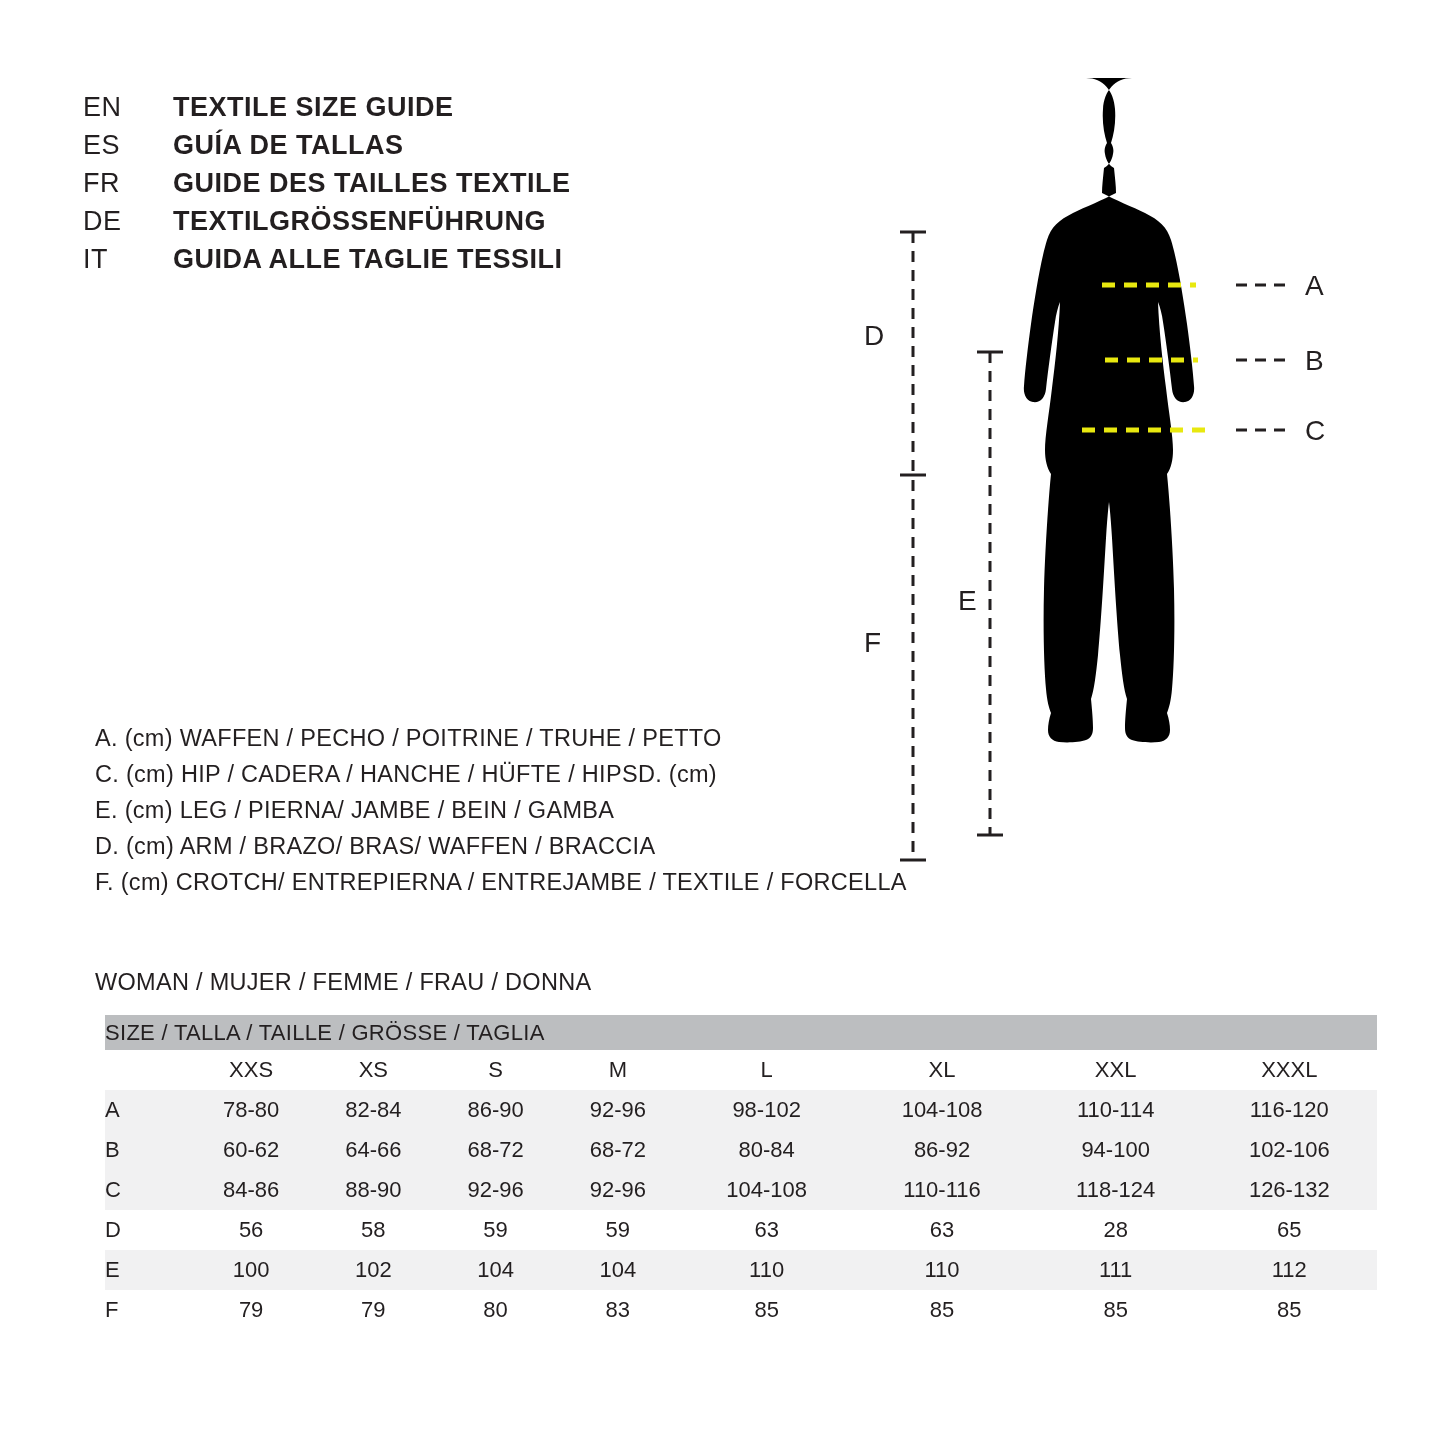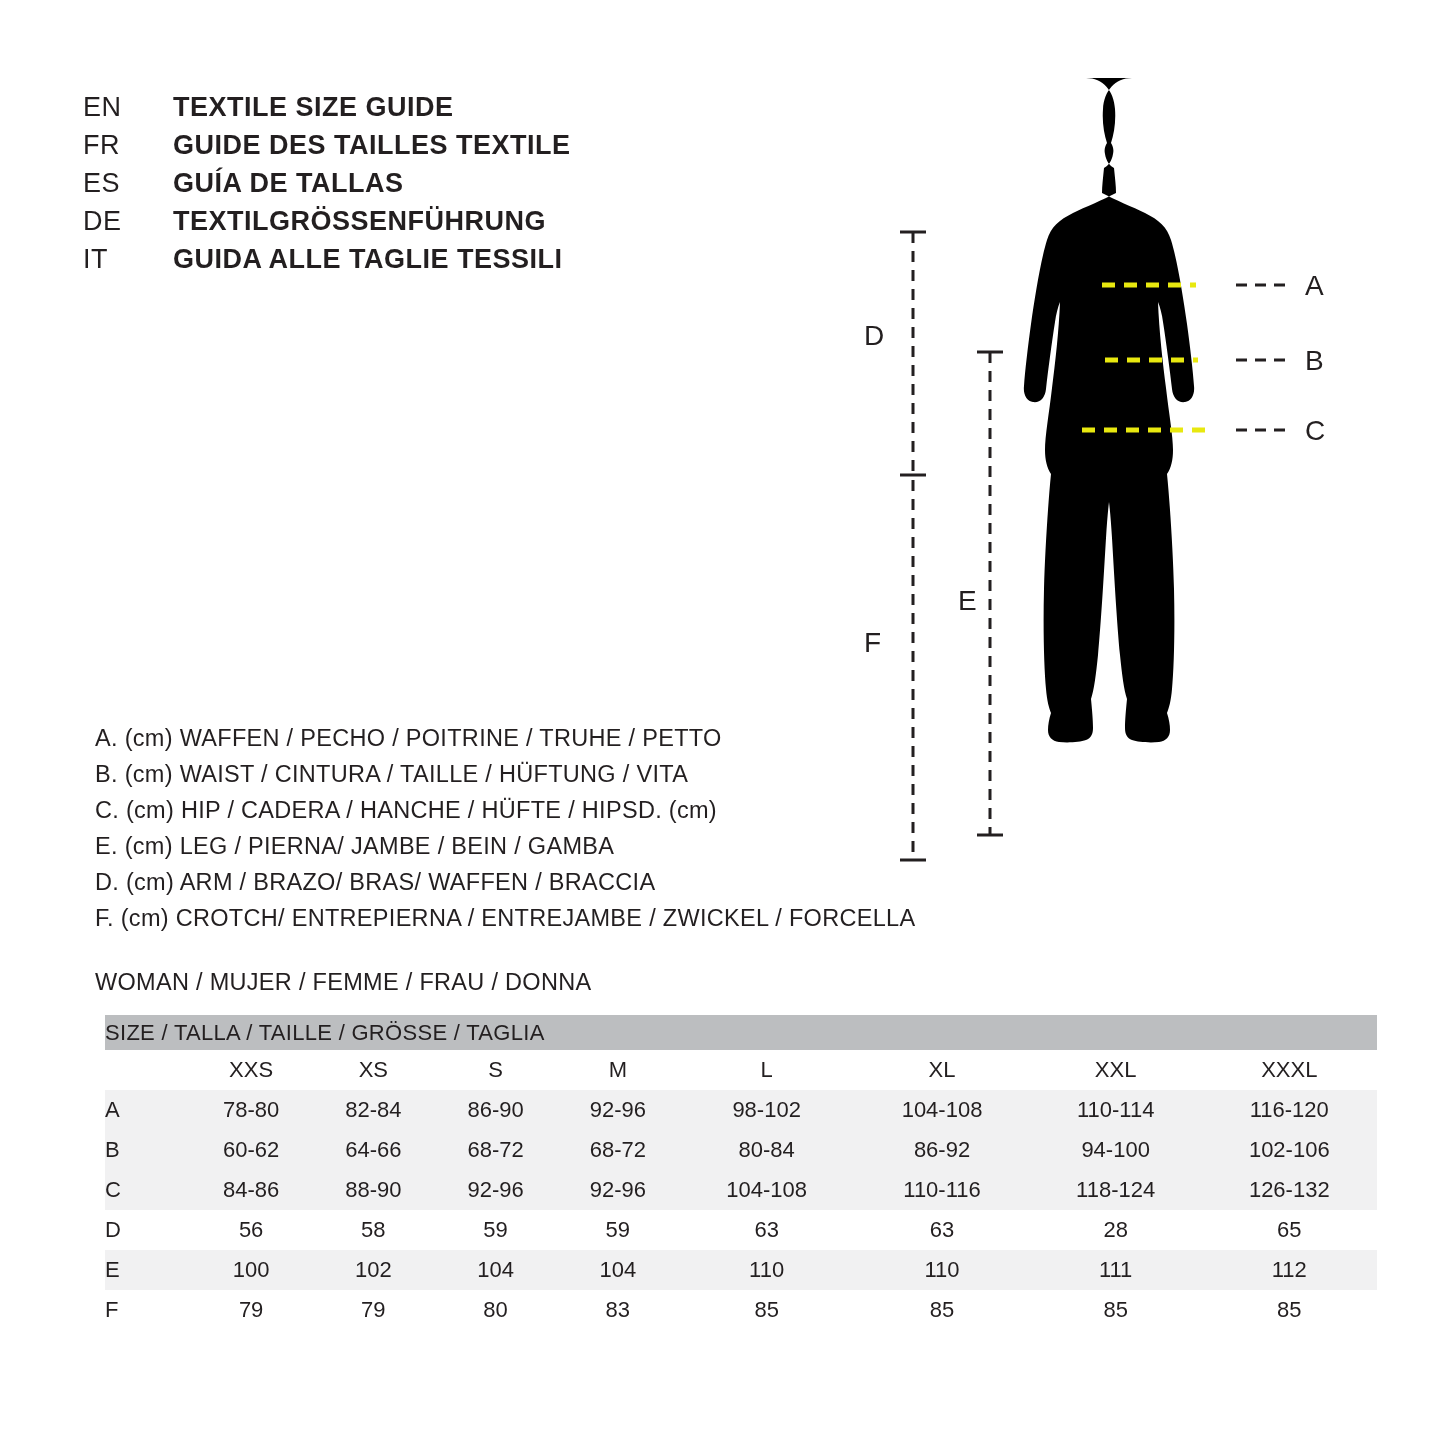--- a/index.html
+++ b/index.html
@@ -123,26 +123,26 @@
 </style>
 </head>
 <body>
 
 <div id="titles">
   <div class="title-row">
     <div class="title-code">EN</div>
     <div class="title-text">TEXTILE SIZE GUIDE</div>
   </div>
   <div class="title-row">
+    <div class="title-code">ES</div>
+    <div class="title-text">GUÍA DE TALLAS</div>
+  </div>
+  <div class="title-row">
     <div class="title-code">FR</div>
     <div class="title-text">GUIDE DES TAILLES TEXTILE</div>
-  </div>
-  <div class="title-row">
-    <div class="title-code">ES</div>
-    <div class="title-text">GUÍA DE TALLAS</div>
   </div>
   <div class="title-row">
     <div class="title-code">DE</div>
     <div class="title-text">TEXTILGRÖSSENFÜHRUNG</div>
   </div>
   <div class="title-row">
     <div class="title-code">IT</div>
     <div class="title-text">GUIDA ALLE TAGLIE TESSILI</div>
   </div>
 </div>
@@ -231,25 +231,24 @@
     <text x="118" y="550" font-family="Liberation Sans, sans-serif" font-size="28" fill="#231f20">E</text>
 
     <line x1="73" y1="420" x2="73" y2="800" stroke="#231f20" stroke-width="3" stroke-dasharray="11 8"></line>
     <line x1="60" y1="800" x2="86" y2="800" stroke="#231f20" stroke-width="3"></line>
     <text x="24" y="592" font-family="Liberation Sans, sans-serif" font-size="28" fill="#231f20">F</text>
   </svg>
 </div>
 
 <div id="legend">
   <div class="legend-row">A. (cm) WAFFEN / PECHO / POITRINE / TRUHE / PETTO</div>
-  <div class="legend-row">B. (cm) WAIST / CINTURA / TAILLE / HÜFTUNG / VITA</div>
   <div class="legend-row">C. (cm) HIP / CADERA / HANCHE / HÜFTE / HIPSD. (cm)</div>
   <div class="legend-row">E. (cm) LEG / PIERNA/ JAMBE / BEIN / GAMBA</div>
   <div class="legend-row">D. (cm) ARM / BRAZO/ BRAS/ WAFFEN / BRACCIA</div>
-  <div class="legend-row">F. (cm) CROTCH/ ENTREPIERNA / ENTREJAMBE / ZWICKEL / FORCELLA</div>
+  <div class="legend-row">F. (cm) CROTCH/ ENTREPIERNA / ENTREJAMBE / TEXTILE / FORCELLA</div>
 </div>
 
 <div id="gender-row">WOMAN / MUJER / FEMME / FRAU / DONNA</div>
 
 <table id="size-table">
   <tbody>
     <tr class="hdr-band">
       <td colspan="9">SIZE / TALLA / TAILLE / GRÖSSE / TAGLIA</td>
     </tr>
     <tr class="col-row plain">

